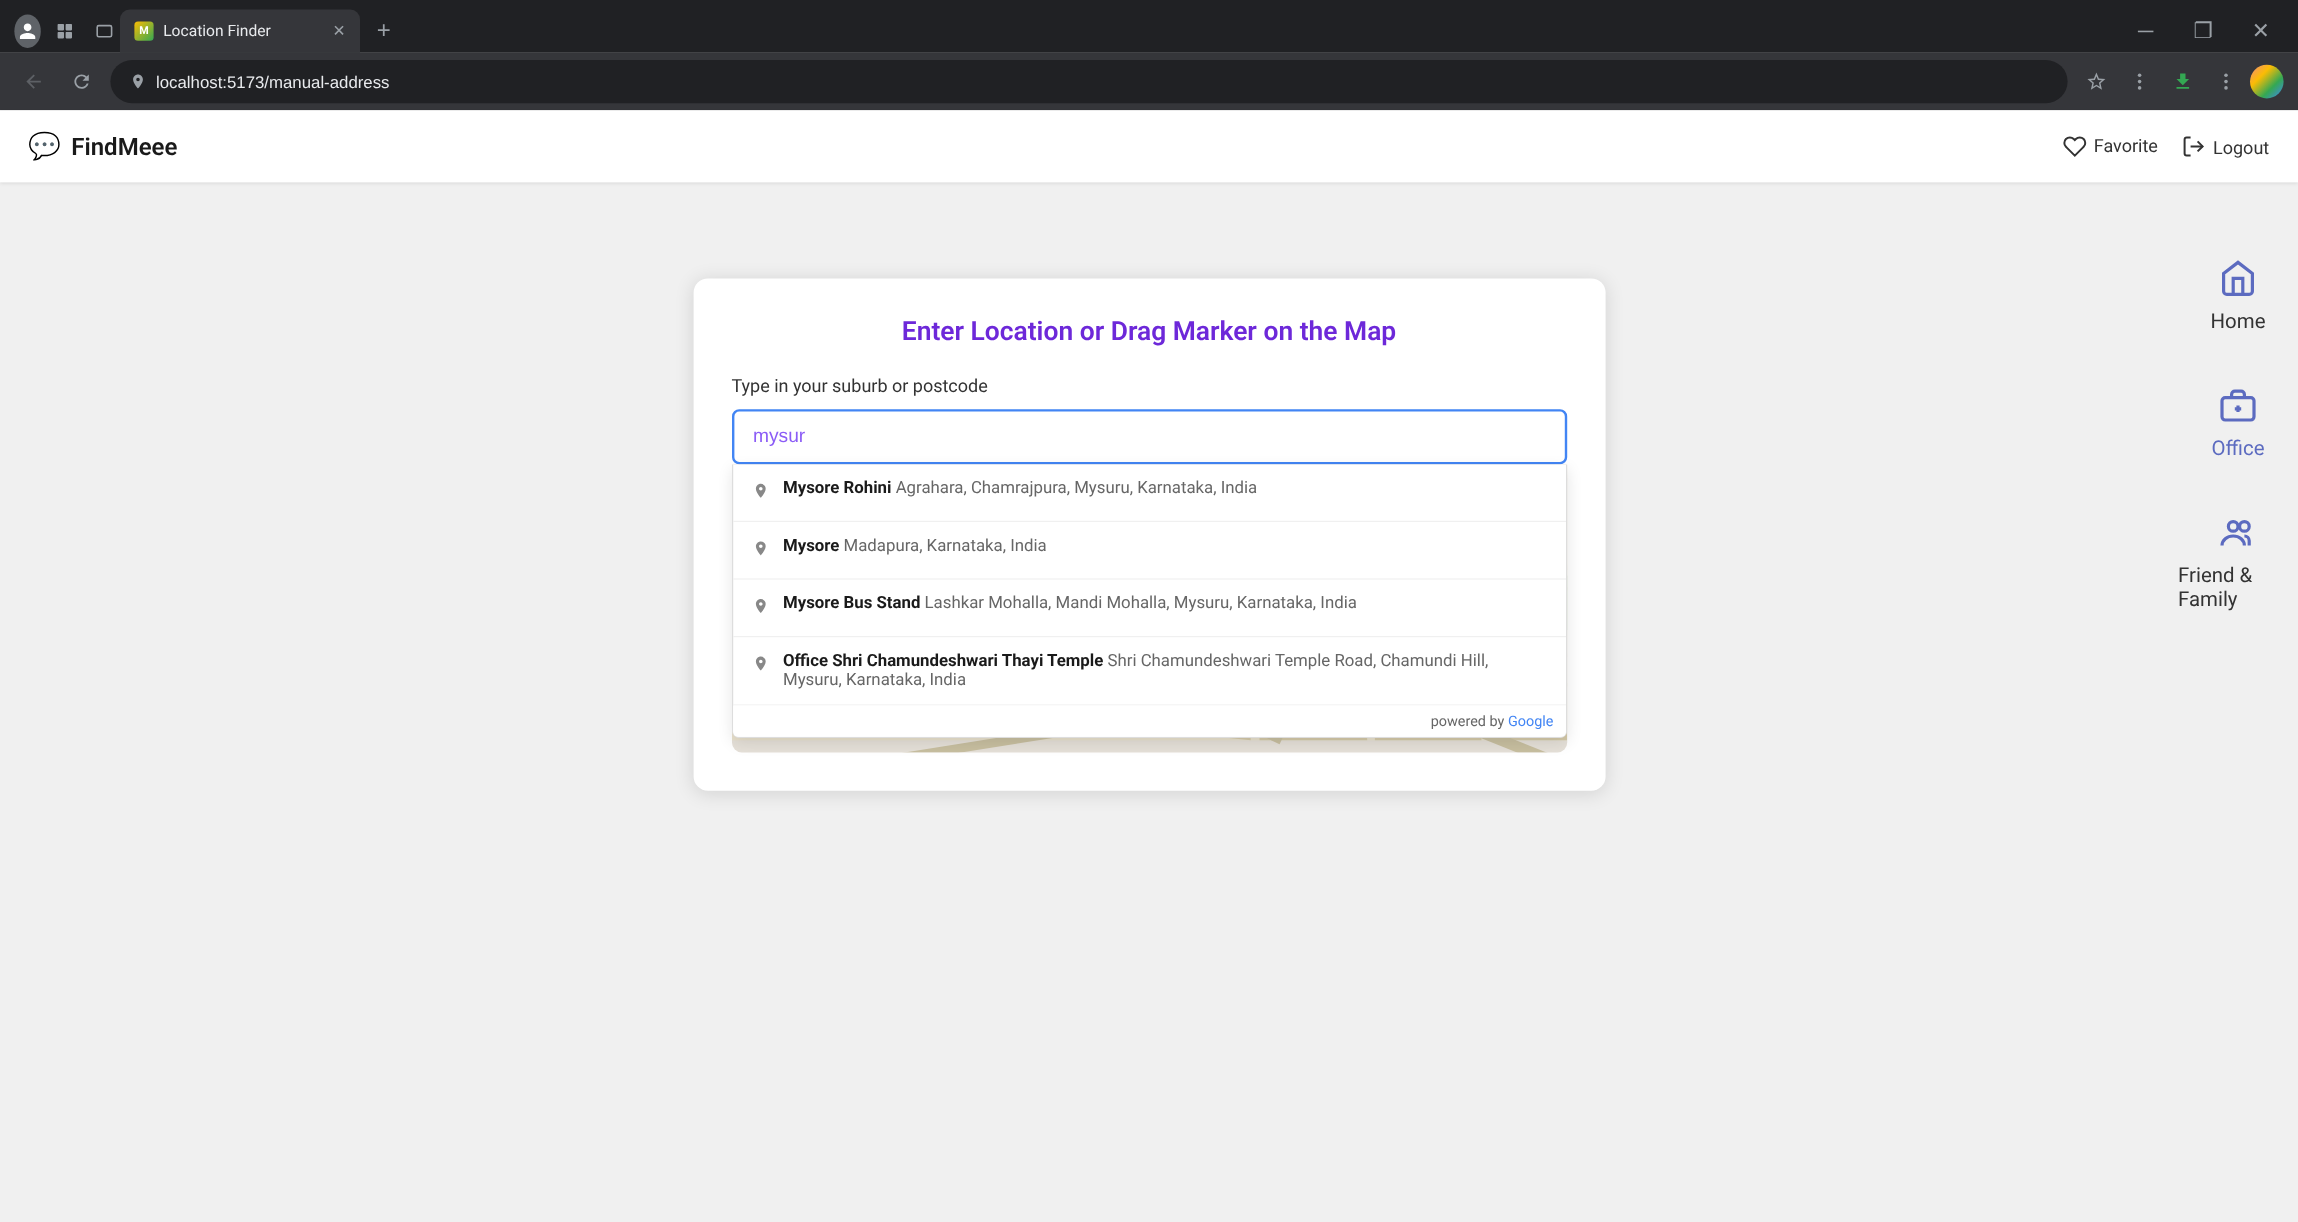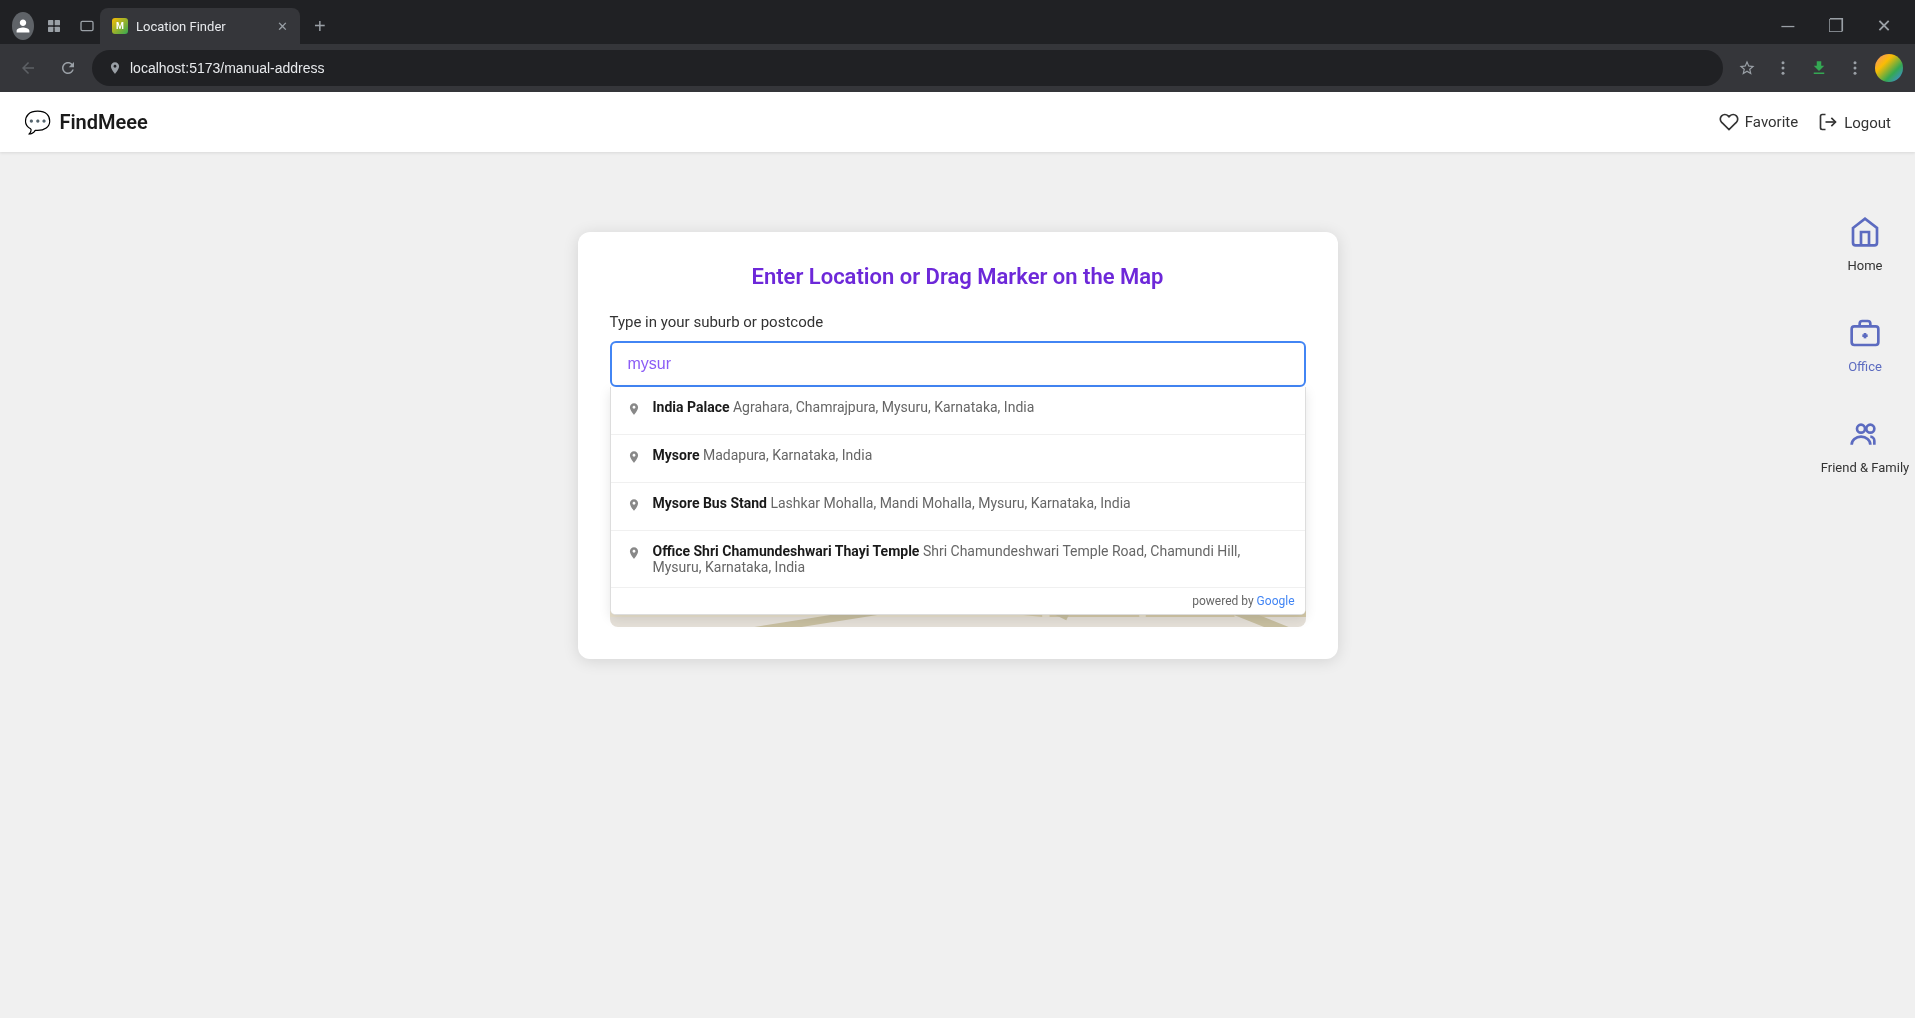--- a/index.html
+++ b/index.html
@@ -49,21 +49,21 @@
     
     .map-area { height: 240px; background: #e5e0d8; border-radius: 0 0 8px 8px; overflow: hidden; position: relative; margin-top: 0; }
 
     
     .map-svg { width: 100%; height: 100%; }
 
     
     .right-sidebar { position: absolute; right: 0; top: 60px; width: 100px; height: calc(100% - 60px); display: flex; flex-direction: column; align-items: center; justify-content: flex-start; padding-top: 60px; gap: 40px; background: transparent; }
     .sidebar-item { display: flex; flex-direction: column; align-items: center; gap: 6px; cursor: pointer; }
     .sidebar-item .icon-wrap { width: 40px; height: 40px; display: flex; align-items: center; justify-content: center; }
-    .sidebar-item .item-label { font-size: 13px; color: #333; }
+    .sidebar-item .item-label { font-size: 17px; color: #333; }
     .sidebar-item.active .item-label { color: #5c6bc0; }
     .sidebar-item.active .icon-wrap { color: #5c6bc0; }
   </style>
 </head>
 <body>
 
 <div>
 
   <div class="browser-tab-bar">
     <div style="width:100px; display:flex; align-items:center; justify-content:center; gap:8px; padding-left:12px;">
@@ -193,21 +193,21 @@
         <div class="autocomplete-dropdown">
 
 
           <div class="autocomplete-item">
             <span class="pin-icon">
               <svg width="14" height="18" viewBox="0 0 24 24" fill="#888">
                   <path d="M12 2C8.13 2 5 5.13 5 9c0 5.25 7 13 7 13s7-7.75 7-13c0-3.87-3.13-7-7-7zm0 9.5c-1.38 0-2.5-1.12-2.5-2.5s1.12-2.5 2.5-2.5 2.5 1.12 2.5 2.5-1.12 2.5-2.5 2.5z"></path>
                 </svg>
             </span>
             <span class="suggestion-text">
-              <span class="bold">India Palace</span><span class="light"> Agrahara, Chamrajpura, Mysuru, Karnataka, India</span>
+              <span class="bold">Mysore Rohini</span><span class="light"> Agrahara, Chamrajpura, Mysuru, Karnataka, India</span>
             </span>
           </div>
 
           <div class="autocomplete-item">
             <span class="pin-icon">
               <svg width="14" height="18" viewBox="0 0 24 24" fill="#888">
                   <path d="M12 2C8.13 2 5 5.13 5 9c0 5.25 7 13 7 13s7-7.75 7-13c0-3.87-3.13-7-7-7zm0 9.5c-1.38 0-2.5-1.12-2.5-2.5s1.12-2.5 2.5-2.5 2.5 1.12 2.5 2.5-1.12 2.5-2.5 2.5z"></path>
                 </svg>
             </span>
             <span class="suggestion-text">

